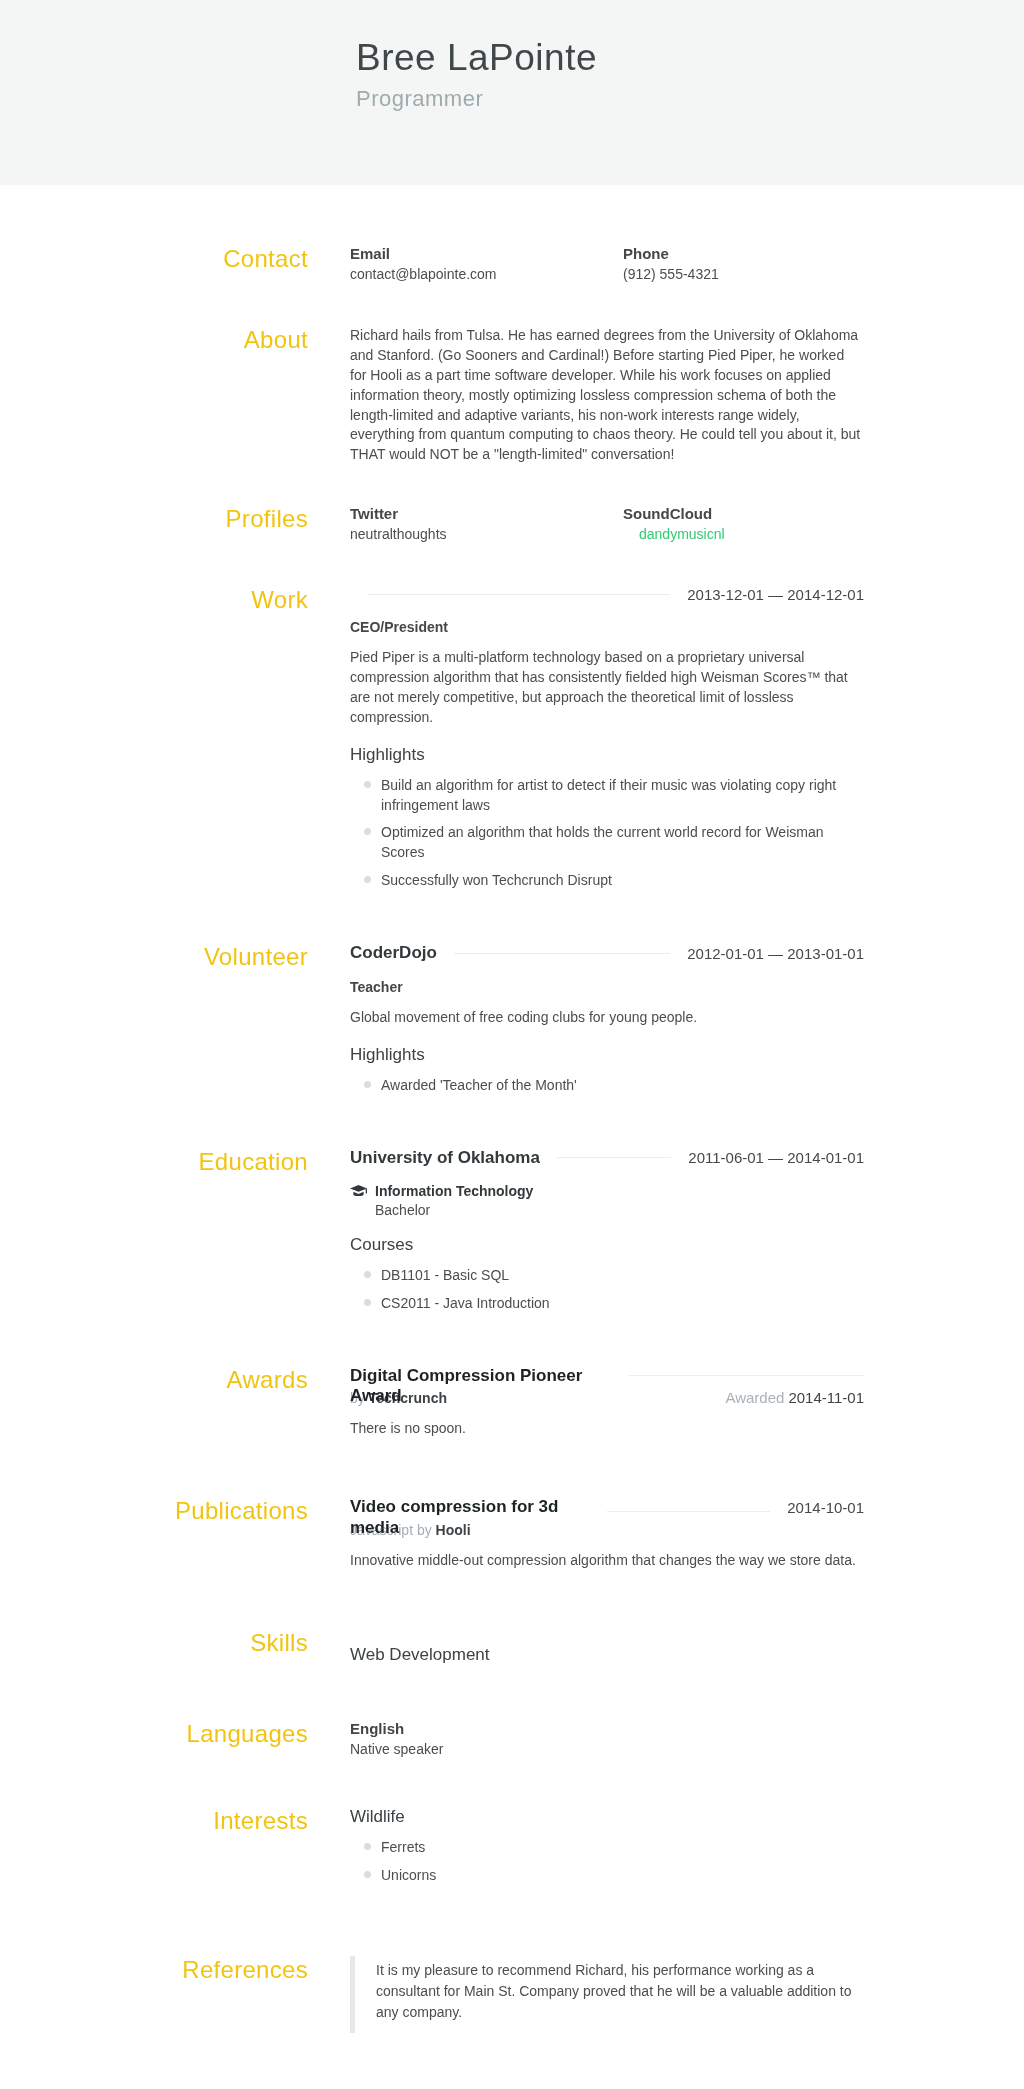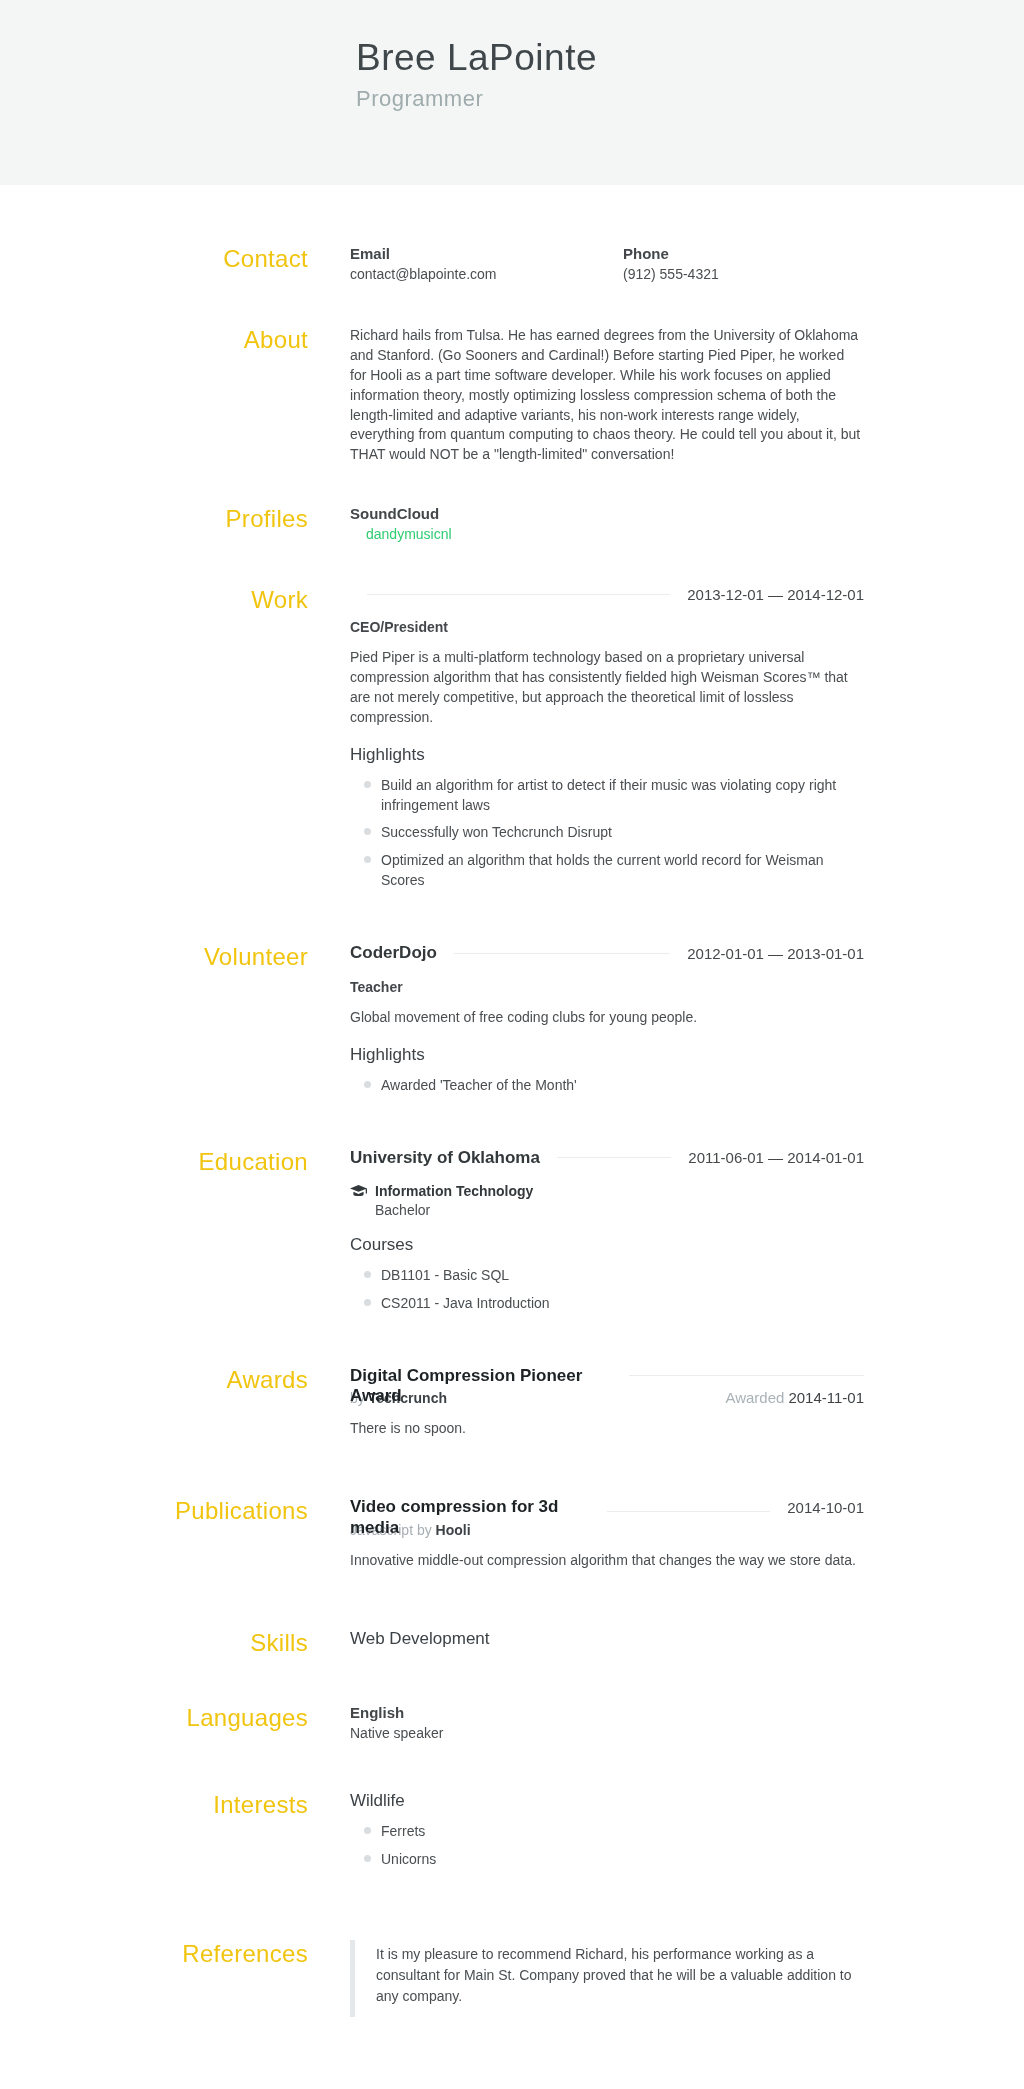--- a/index.html
+++ b/index.html
@@ -84,41 +84,45 @@
     <div class="section-label">About</div>
     <div class="section-body">
       <p class="summary" style="margin:0;">Richard hails from Tulsa. He has earned degrees from the University of Oklahoma and Stanford. (Go Sooners and Cardinal!) Before starting Pied Piper, he worked for Hooli as a part time software developer. While his work focuses on applied information theory, mostly optimizing lossless compression schema of both the length-limited and adaptive variants, his non-work interests range widely, everything from quantum computing to chaos theory. He could tell you about it, but THAT would NOT be a "length-limited" conversation!</p>
     </div>
   </section>
 
   <section class="section">
     <div class="section-label">Profiles</div>
     <div class="section-body two-col">
       <div>
+        <div class="field-label">Twitter</div>
+        <div class="field-value">neutralthoughts</div>
+      </div>
+      <div>
         <div class="field-label">SoundCloud</div>
         <div class="field-value"><a href="#" class="profile-link">dandymusicnl</a></div>
       </div>
     </div>
   </section>
 
   <section class="section">
     <div class="section-label">Work</div>
     <div class="section-body">
       <div class="entry-header">
         <div class="entry-title"></div>
         <div class="entry-rule"></div>
         <div class="entry-date">2013-12-01 — 2014-12-01</div>
       </div>
       <div class="position">CEO/President</div>
       <p class="summary">Pied Piper is a multi-platform technology based on a proprietary universal compression algorithm that has consistently fielded high Weisman Scores™ that are not merely competitive, but approach the theoretical limit of lossless compression.</p>
       <div class="sub-heading">Highlights</div>
       <ul class="dotted">
         <li><span class="bullet"></span><span>Build an algorithm for artist to detect if their music was violating copy right infringement laws</span></li>
+        <li><span class="bullet"></span><span>Optimized an algorithm that holds the current world record for Weisman Scores</span></li>
         <li><span class="bullet"></span><span>Successfully won Techcrunch Disrupt</span></li>
-        <li><span class="bullet"></span><span>Optimized an algorithm that holds the current world record for Weisman Scores</span></li>
       </ul>
     </div>
   </section>
 
   <section class="section">
     <div class="section-label">Volunteer</div>
     <div class="section-body">
       <div class="entry-header">
         <div class="entry-title">CoderDojo</div>
         <div class="entry-rule"></div>
@@ -183,21 +187,21 @@
       </div>
       <div class="meta-line"><span class="meta-prefix">Javascript by</span> <span class="meta-name">Hooli</span></div>
       <p class="summary">Innovative middle-out compression algorithm that changes the way we store data.</p>
     </div>
   </section>
 
   <section class="section">
     <div class="section-label">Skills</div>
     <div class="section-body two-col">
       <div>
-        <div class="sub-heading" style="margin-top:0;">Web Development</div>
+        <div class="sub-heading" style="margin-top:16px;">Web Development</div>
       </div>
     </div>
   </section>
 
   <section class="section" style="margin-bottom:50px;">
     <div class="section-label">Languages</div>
     <div class="section-body">
       <div class="field-label">English</div>
       <div class="field-value">Native speaker</div>
     </div>

